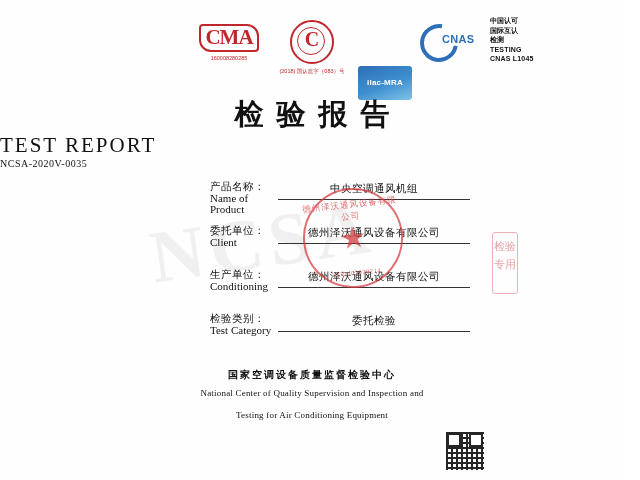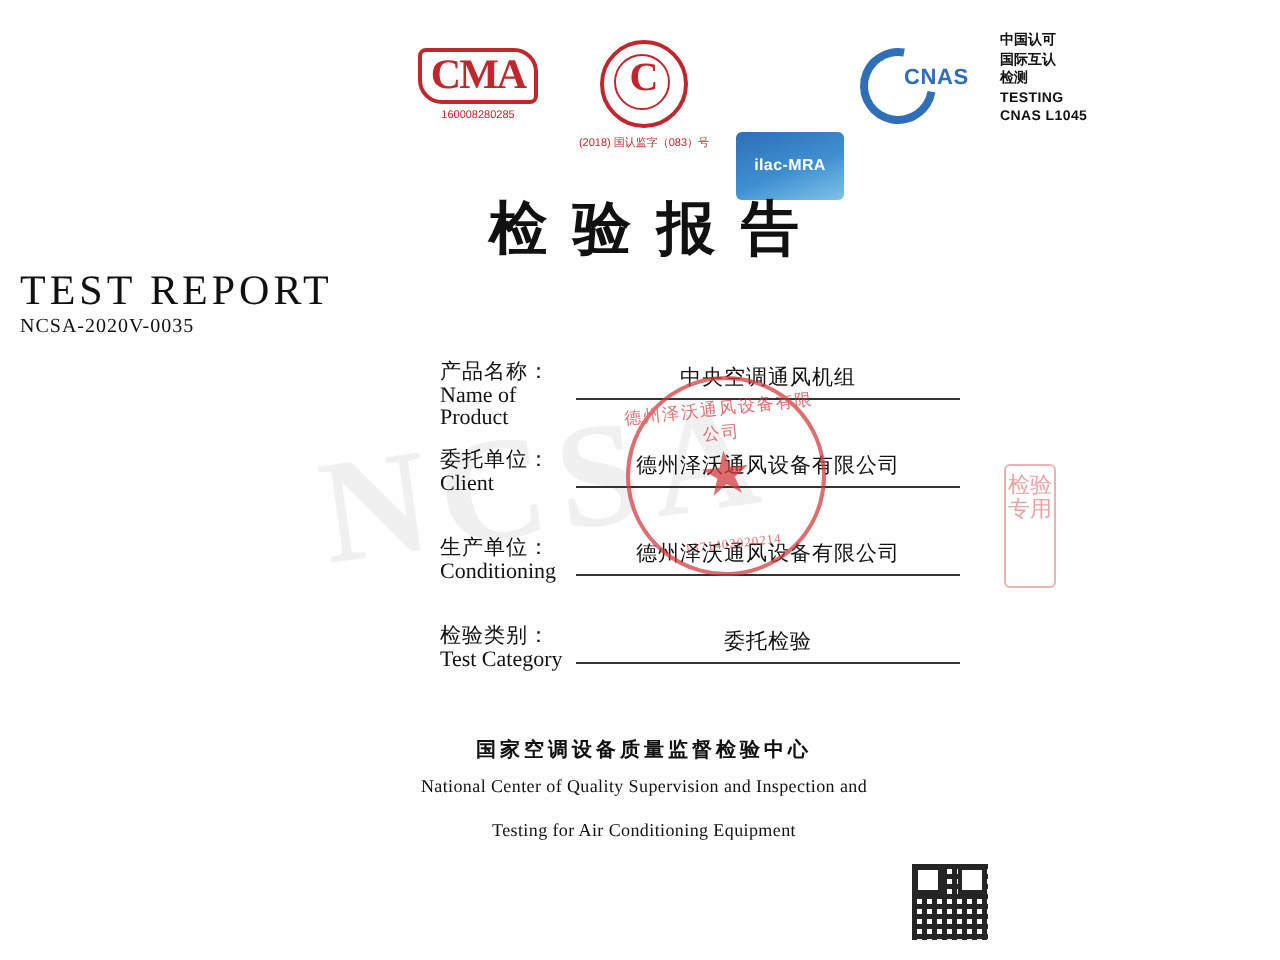--- a/index.html
+++ b/index.html
@@ -10,21 +10,21 @@
   body {
     width: 640px;
     height: 480px;
     font-family: "Liberation Serif", serif;
     color: #111;
     position: relative;
     overflow: hidden;
   }
   .page {
     position: absolute;
-    left: 10px; top: 0;
+    left: 0; top: 0;
     width: 624px;
     height: 480px;
     background: #fefefe;
   }
 
   
   .marks {
     position: absolute;
     top: 10px;
     left: 180px;
@@ -285,21 +285,21 @@
     position: absolute;
     left: 492px;
     top: 232px;
     width: 26px;
     height: 62px;
     border: 1.5px solid #e5a0a2;
     border-radius: 3px;
     color: #e08d90;
     font-family: "Liberation Serif", serif;
     font-size: 11px;
-    line-height: 12px;
+    line-height: 18px;
     text-align: center;
     padding-top: 4px;
     box-sizing: border-box;
     opacity: 0.8;
   }
 
   
   .watermark {
     position: absolute;
     left: 150px;

